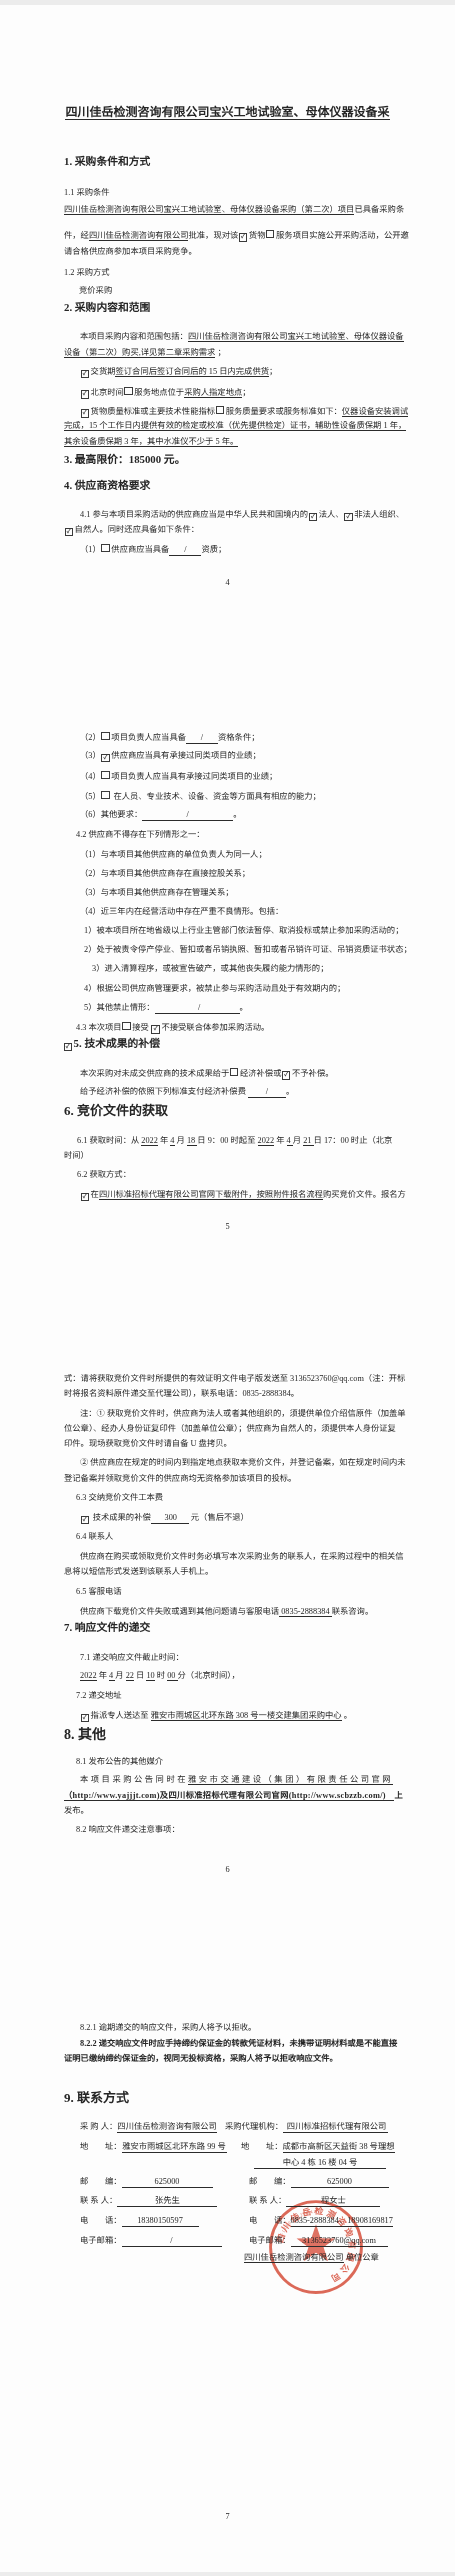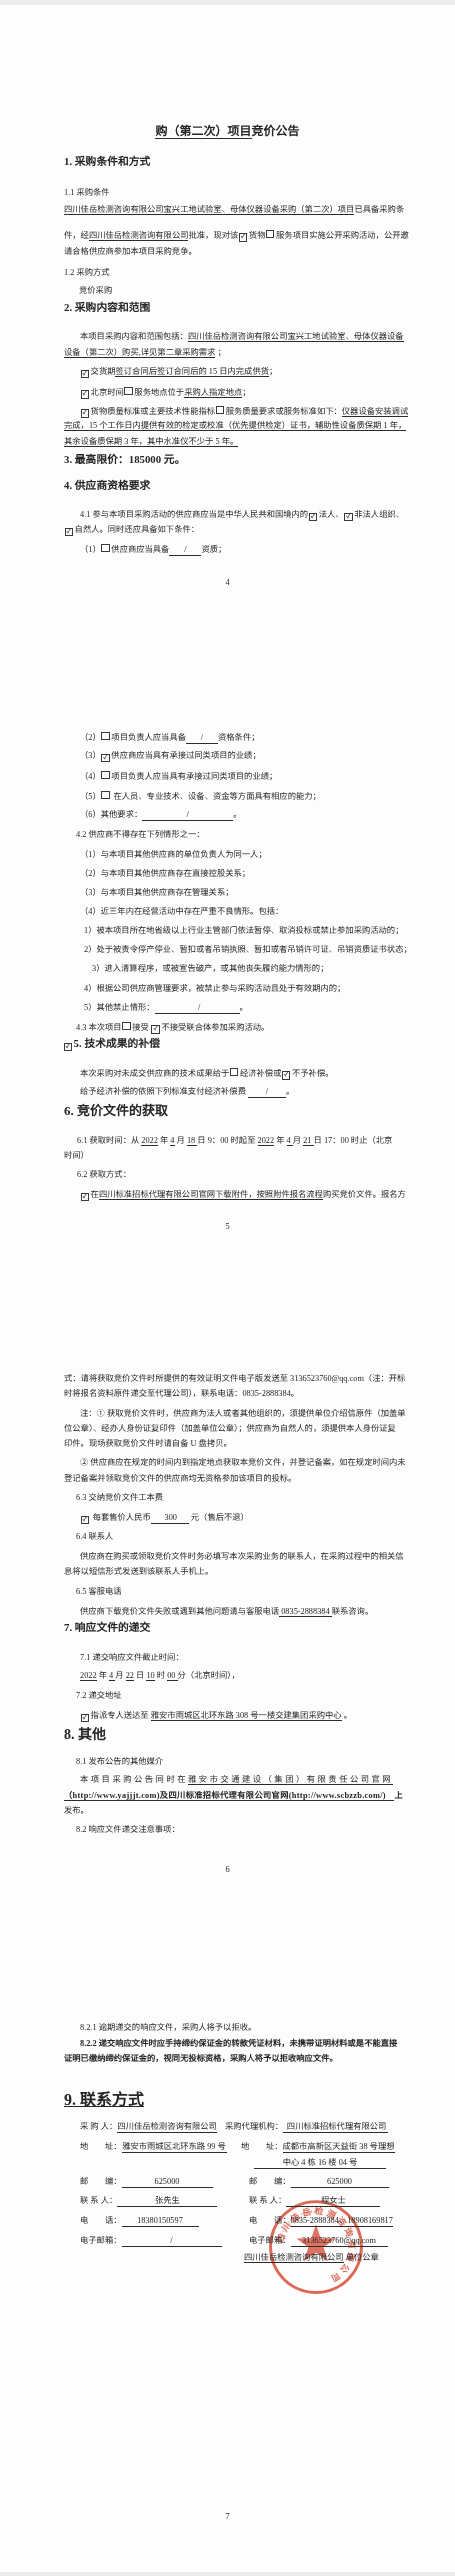--- a/index.html
+++ b/index.html
@@ -33,21 +33,21 @@
     </defs>
     <circle cx="88" cy="88" r="80" fill="none" stroke="#d5432e" stroke-width="5" opacity="0.9"></circle>
     <polygon fill="#d5432e" opacity="0.85" points="88,48 96.2,72.7 122.2,72.9 101.3,88.3 109.2,113.1 88,98 66.8,113.1 74.7,88.3 53.8,72.9 79.8,72.7"></polygon>
     <text font-size="15.5" fill="#d5432e" letter-spacing="5" opacity="0.9" font-weight="bold" font-family="Liberation Serif, serif">
       <textPath href="#ringPath" startOffset="6">四川佳岳检测咨询有限公司</textPath>
     </text>
     <text font-size="8" fill="#d5432e" letter-spacing="2" opacity="0.85" font-family="Liberation Serif, serif">
       <textPath href="#codePath" startOffset="28">51180250298427</textPath>
     </text>
   </svg>
-    <div class="line b c" style="top: 124px; font-size: 12px;"><span class="u">购（第二次）项目</span><span>竞价公告</span></div>
+    <div class="line b c" style="top: 105px; font-size: 12px;"><span class="u">四川佳岳检测咨询有限公司宝兴工地试验室、母体仪器设备采</span></div>
     <div class="line b" style="top: 155px; left: 64px; font-size: 10.8px;"><span>1. 采购条件和方式</span></div>
     <div class="line" style="top: 188px; left: 64px;"><span>1.1 采购条件</span></div>
     <div class="line" style="top: 205px; left: 64px;"><span class="u">四川佳岳检测咨询有限公司宝兴工地试验室、母体仪器设备采购（第二次）项目</span><span>已具备采购条</span></div>
     <div class="line" style="top: 230px; left: 64px;"><span>件，经</span><span class="u">四川佳岳检测咨询有限公司</span><span>批准，现对该</span><span class="cb">✓</span><span>货物</span><span class="cb"></span><span>服务项目实施公开采购活动，公开邀</span></div>
     <div class="line" style="top: 247px; left: 64px;"><span>请合格供应商参加本项目采购竞争。</span></div>
     <div class="line" style="top: 268px; left: 64px;"><span>1.2 采购方式</span></div>
     <div class="line" style="top: 286px; left: 79px;"><span>竞价采购</span></div>
     <div class="line b" style="top: 301px; left: 64px; font-size: 10.8px;"><span>2. 采购内容和范围</span></div>
     <div class="line" style="top: 332px; left: 80px;"><span>本项目采购内容和范围包括：</span><span class="u">四川佳岳检测咨询有限公司宝兴工地试验室、母体仪器设备</span></div>
     <div class="line" style="top: 348px; left: 64px;"><span class="u">设备（第二次）购买,详见第二章采购需求</span><span> ；</span></div>
@@ -88,42 +88,42 @@
     <div class="line" style="top: 1190px; left: 80px;"><span class="cb">✓</span><span>在</span><span class="u">四川标准招标代理有限公司官网下载附件，按照附件报名流程</span><span>购买竞价文件。报名方</span></div>
     <div class="line c" style="top: 1222px;"><span>5</span></div>
     <div class="line" style="top: 1374px; left: 64px;"><span>式：请将获取竞价文件时所提供的有效证明文件电子版发送至 3136523760@qq.com（注：开标</span></div>
     <div class="line" style="top: 1389px; left: 64px;"><span>时将报名资料原件递交至代理公司），联系电话：0835-2888384。</span></div>
     <div class="line" style="top: 1409px; left: 80px;"><span>注：① 获取竞价文件时，供应商为法人或者其他组织的，须提供单位介绍信原件（加盖单</span></div>
     <div class="line" style="top: 1424px; left: 64px;"><span>位公章）、经办人身份证复印件（加盖单位公章）；供应商为自然人的，须提供本人身份证复</span></div>
     <div class="line" style="top: 1439px; left: 64px;"><span>印件。现场获取竞价文件时请自备 U 盘拷贝。</span></div>
     <div class="line" style="top: 1458px; left: 80px;"><span>② 供应商应在规定的时间内到指定地点获取本竞价文件，并登记备案，如在规定时间内未</span></div>
     <div class="line" style="top: 1474px; left: 64px;"><span>登记备案并领取竞价文件的供应商均无资格参加该项目的投标。</span></div>
     <div class="line" style="top: 1493px; left: 76px;"><span>6.3 交纳竞价文件工本费</span></div>
-    <div class="line" style="top: 1513px; left: 80px;"><span class="cb">✓</span><span> 每套售价人民币</span><span class="u uw" style="min-width: 38px;">  300 </span><span> 元（售后不退）</span></div>
+    <div class="line" style="top: 1513px; left: 80px;"><span class="cb">✓</span><span> 技术成果的补偿</span><span class="u uw" style="min-width: 38px;">  300 </span><span> 元（售后不退）</span></div>
     <div class="line" style="top: 1532px; left: 76px;"><span>6.4 联系人</span></div>
     <div class="line" style="top: 1552px; left: 80px;"><span>供应商在购买或领取竞价文件时务必填写本次采购业务的联系人，在采购过程中的相关信</span></div>
     <div class="line" style="top: 1567px; left: 64px;"><span>息将以短信形式发送到该联系人手机上。</span></div>
     <div class="line" style="top: 1587px; left: 76px;"><span>6.5 客服电话</span></div>
     <div class="line" style="top: 1607px; left: 80px;"><span>供应商下载竞价文件失败或遇到其他问题请与客服电话</span><span class="u"> 0835-2888384 </span><span>联系咨询。</span></div>
     <div class="line b" style="top: 1621px; left: 64px; font-size: 10.8px;"><span>7.  响应文件的递交</span></div>
     <div class="line" style="top: 1653px; left: 80px;"><span>7.1 递交响应文件截止时间：</span></div>
     <div class="line" style="top: 1671px; left: 80px;"><span class="u">2022</span><span> 年 </span><span class="u"> 4 </span><span> 月 </span><span class="u">22</span><span> 日 </span><span class="u">10</span><span> 时 </span><span class="u"> 00 </span><span> 分（北京时间），</span></div>
     <div class="line" style="top: 1691px; left: 76px;"><span>7.2 递交地址</span></div>
     <div class="line" style="top: 1711px; left: 80px;"><span class="cb">✓</span><span>指派专人送达至 </span><span class="u">雅安市雨城区北环东路 308 号一楼交建集团采购中心</span><span> 。</span></div>
     <div class="line b" style="top: 1726px; left: 64px; font-size: 14px;"><span>8.  其他</span></div>
     <div class="line" style="top: 1757px; left: 76px;"><span>8.1 发布公告的其他媒介</span></div>
     <div class="line sp1" style="top: 1775px; left: 80px;"><span>本项目采购公告同时在</span><span class="u">雅安市交通建设（集团）有限责任公司官网</span></div>
     <div class="line sp2" style="top: 1791px; left: 64px;"><span class="u">（http://www.yajjjt.com)及四川标准招标代理有限公司官网(http://www.scbzzb.com/)　</span><span>上</span></div>
     <div class="line" style="top: 1806px; left: 64px;"><span>发布。</span></div>
     <div class="line" style="top: 1825px; left: 76px;"><span>8.2 响应文件递交注意事项：</span></div>
     <div class="line c" style="top: 1865px;"><span>6</span></div>
     <div class="line" style="top: 2023px; left: 80px;"><span>8.2.1 逾期递交的响应文件，采购人将予以拒收。</span></div>
     <div class="line b" style="top: 2039px; left: 80px;"><span>8.2.2 递交响应文件时应手持缔约保证金的转款凭证材料，未携带证明材料或是不能直接</span></div>
     <div class="line b" style="top: 2054px; left: 64px;"><span>证明已缴纳缔约保证金的，视同无投标资格，采购人将予以拒收响应文件。</span></div>
-    <div class="line b" style="top: 2090px; left: 64px; font-size: 16px; text-decoration: underline;"><span>9.  联系方式</span></div>
+    <div class="line b" style="top: 2090px; left: 64px; font-size: 13px;"><span>9.  联系方式</span></div>
     <div class="line" style="top: 2122px; left: 80px;"><span>采 购 人：</span><span class="u uw" style="min-width: 97px;">四川佳岳检测咨询有限公司</span></div>
     <div class="line" style="top: 2122px; left: 225px;"><span>采购代理机构：</span><span class="u uw" style="min-width: 105px;"> 四川标准招标代理有限公司</span></div>
     <div class="line" style="top: 2142px; left: 80px;"><span>地　　址：</span><span class="u uw" style="min-width: 105px;">雅安市雨城区北环东路 99 号</span></div>
     <div class="line" style="top: 2142px; left: 241px;"><span>地　　址：</span><span class="u uw" style="min-width: 108px;">成都市高新区天益街 38 号理想</span></div>
     <div class="line" style="top: 2158px; left: 254px;"><span class="u uw" style="min-width: 132px;">中心 4 栋 16 楼 04 号</span></div>
     <div class="line" style="top: 2177px; left: 80px;"><span>邮　　编：</span><span class="u uw" style="min-width: 91px;">625000</span></div>
     <div class="line" style="top: 2177px; left: 249px;"><span>邮　　编：</span><span class="u uw" style="min-width: 98px;">625000</span></div>
     <div class="line" style="top: 2196px; left: 80px;"><span>联 系 人：</span><span class="u uw" style="min-width: 100px;">张先生</span></div>
     <div class="line" style="top: 2196px; left: 249px;"><span>联 系 人：</span><span class="u uw" style="min-width: 94px;">程女士</span></div>
     <div class="line" style="top: 2216px; left: 80px;"><span>电　　话：</span><span class="u uw" style="min-width: 77px;">18380150597</span></div>

